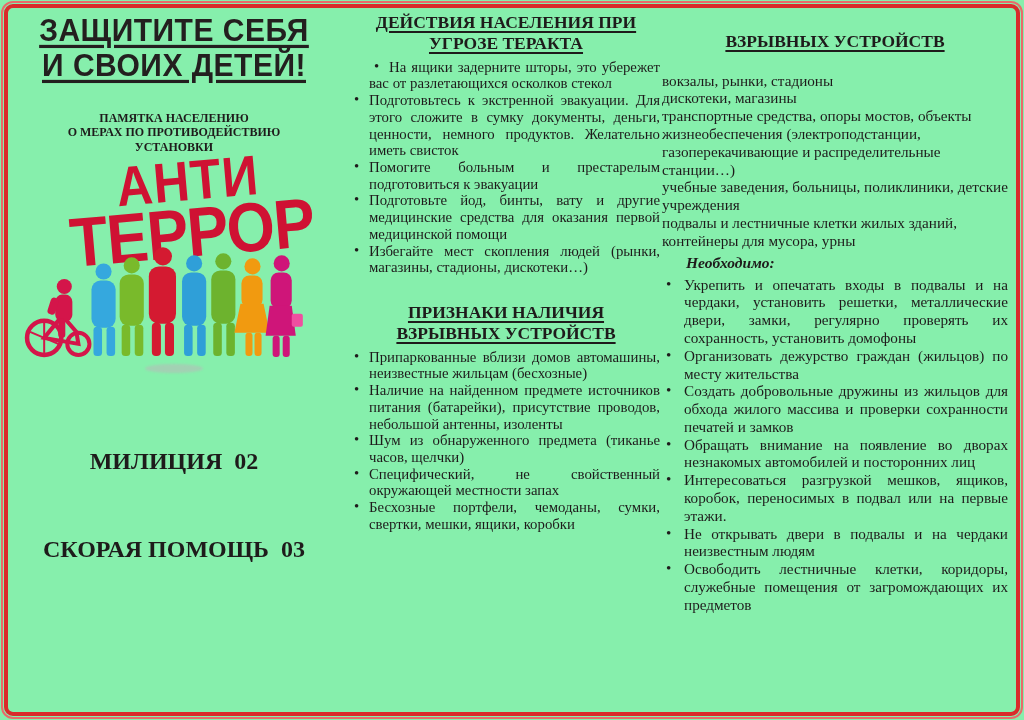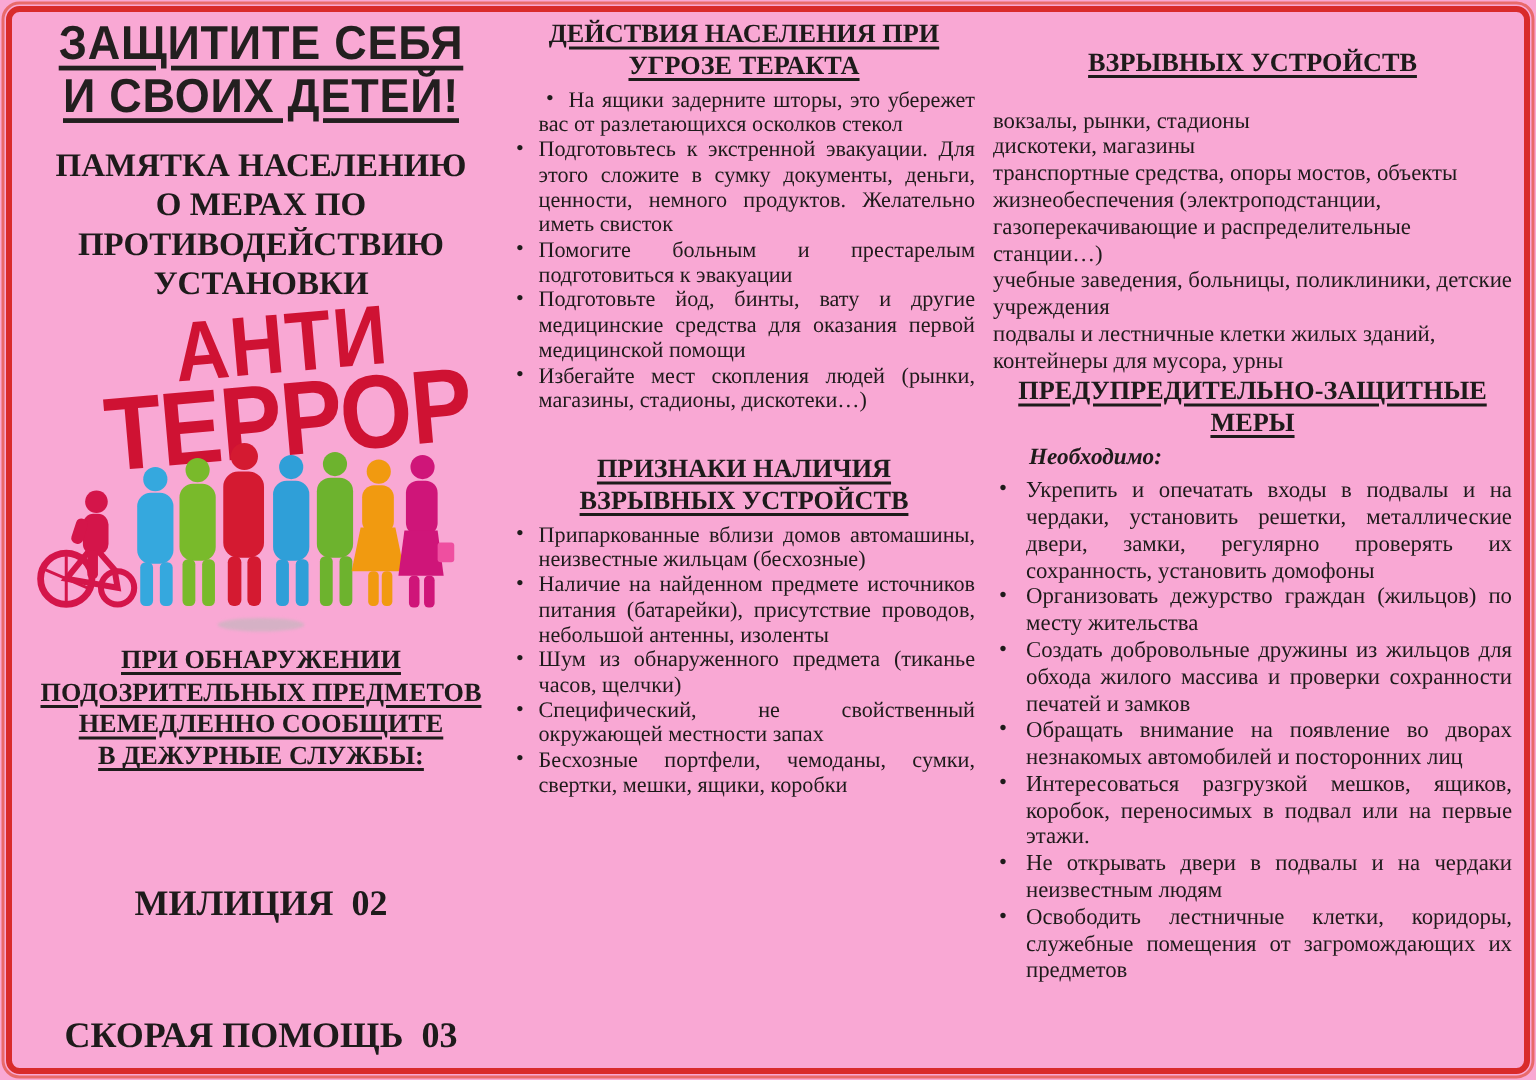--- a/index.html
+++ b/index.html
@@ -1,43 +1,43 @@
 <!DOCTYPE html>
 <html><head>
 <meta charset="utf-8">
 <style>
   html,body { margin:0; padding:0; background:#e8e8e8; }
   .canvas {
-    position:relative; width:1024px; height:720px; background:#f9a8d4;
+    position:relative; width:1024px; height:720px; background:#86efac;
     font-family:"Liberation Serif", serif; color:#1e1b1b; overflow:hidden;
   }
   .frame-outer {
     position:absolute; inset:1px; border:2px solid #e96a6a; border-radius:12px; pointer-events:none;
   }
   .frame {
     position:absolute; inset:4px; border:4px solid #d92b2b; border-radius:9px; pointer-events:none;
   }
 
   .col { position:absolute; }
   .col-left  { left:18px;  top:12px; width:312px; }
-  .col-mid   { left:342px; top:12px; width:308px;font-family:Liberation Serif, serif; }
+  .col-mid   { left:352px; top:12px; width:308px;font-family:Liberation Serif, serif; }
   .col-right { left:662px; top:10px; width:346px; }
 
   
   .main-title {
     text-align:center; font-family:"Liberation Sans", sans-serif;
     font-weight:900; font-size:30px; line-height:1.18; letter-spacing:0.5px;
     color:#231f1f;
   }
   .main-title span {
     text-decoration:underline; text-decoration-thickness:3px; text-underline-offset:4px;
     display:inline-block; transform:scaleY(1.06);
   }
   .subtitle {
-    margin-top:14px; text-align:center; font-weight:bold; font-size:22px; line-height:1.2;
+    margin-top:28px; text-align:center; font-weight:bold; font-size:12px; line-height:1.2;
   }
   .logo { position:relative; height:210px; margin-top:4px; }
   .logo-text {
     position:absolute; top:0; left:34px; right:2px; text-align:center;
     transform:rotate(-5deg);
     font-family:"Liberation Sans", sans-serif; font-weight:900; color:#cf1233;
     line-height:0.92; z-index:1;
   }
   .logo-text .w1 { display:block; font-size:50px; letter-spacing:1px; transform:scaleY(1.12); }
   .logo-text .w2 { display:block; font-size:62px; letter-spacing:-1px; transform:scaleY(1.12); }
@@ -164,26 +164,20 @@
           <rect x="251" y="33" width="21" height="36" rx="8"></rect>
           <path d="M250,66 L272,66 L276,96 L246,96 Z"></path>
           <rect x="253" y="96" width="7" height="21" rx="3"></rect>
           <rect x="263" y="96" width="7" height="21" rx="3"></rect>
           <rect x="272" y="74" width="11" height="13" rx="2" fill="#ef4fa0"></rect>
         </g>
       </svg>
     </div>
     <div class="smudge"></div>
 
-    <div class="alert">
-      <span>ПРИ ОБНАРУЖЕНИИ</span><br>
-      <span>ПОДОЗРИТЕЛЬНЫХ ПРЕДМЕТОВ</span><br>
-      <span>НЕМЕДЛЕННО СООБЩИТЕ</span><br>
-      <span>В ДЕЖУРНЫЕ СЛУЖБЫ:</span>
-    </div>
 
     <div class="phones">
       <div>МИЛИЦИЯ  02</div>
       <div>СКОРАЯ ПОМОЩЬ  03</div>
       
       
       
     </div>
 
   </div>
@@ -220,24 +214,20 @@
       <span>ВЗРЫВНЫХ УСТРОЙСТВ</span>
     </div>
     <div class="places-list">
       <p>вокзалы, рынки, стадионы</p>
       <p>дискотеки, магазины</p>
       <p>транспортные средства, опоры мостов, объекты жизнеобеспечения (электроподстанции, газоперекачивающие и распределительные станции…)</p>
       <p>учебные заведения, больницы, поликлиники, детские учреждения</p>
       <p>подвалы и лестничные клетки жилых зданий, контейнеры для мусора, урны</p>
     </div>
 
-    <div class="sec-title">
-      <span>ПРЕДУПРЕДИТЕЛЬНО-ЗАЩИТНЫЕ</span><br>
-      <span>МЕРЫ</span>
-    </div>
     <div class="measures-intro">Необходимо:</div>
     <ul class="blist">
       <li>Укрепить и опечатать входы в подвалы и на чердаки, установить решетки, металлические двери, замки, регулярно проверять их сохранность, установить домофоны</li>
       <li>Организовать дежурство граждан (жильцов) по месту жительства</li>
       <li>Создать добровольные дружины из жильцов для обхода жилого массива и проверки сохранности печатей и замков</li>
       <li>Обращать внимание на появление во дворах незнакомых автомобилей и посторонних лиц</li>
       <li>Интересоваться разгрузкой мешков, ящиков, коробок, переносимых в подвал или на первые этажи.</li>
       <li>Не открывать двери в подвалы и на чердаки неизвестным людям</li>
       <li>Освободить лестничные клетки, коридоры, служебные помещения от загромождающих их предметов</li>
     </ul>

